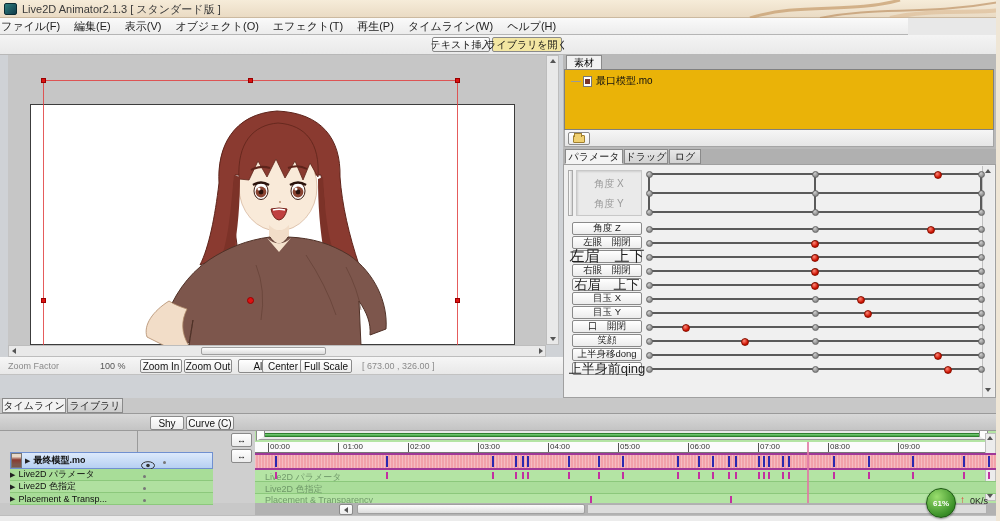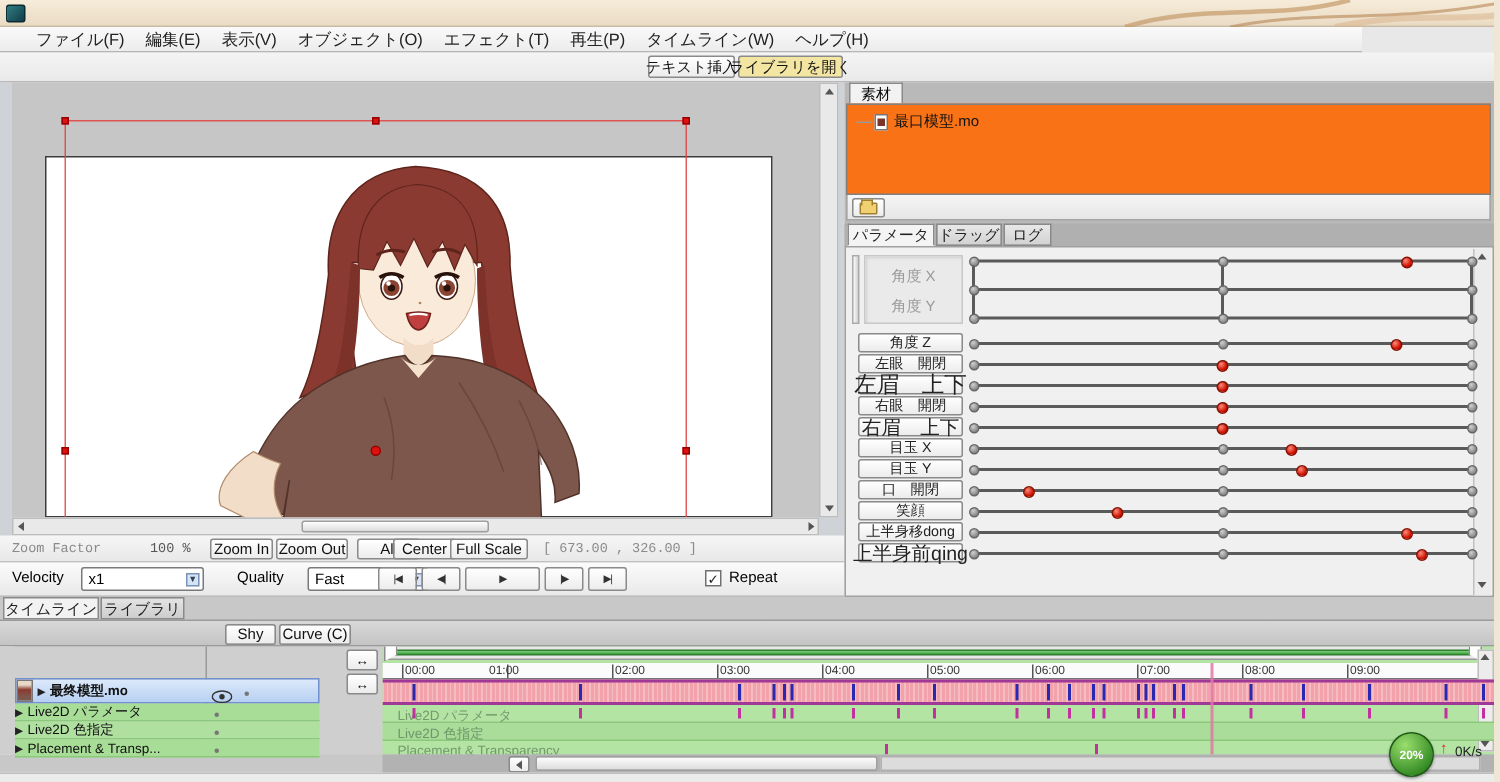--- a/index.html
+++ b/index.html
@@ -4,50 +4,50 @@
 <style>
   html,body{margin:0;padding:0;background:#efe6d6;}
   *{box-sizing:border-box;font-family:"Liberation Sans","DejaVu Sans",sans-serif;}
   #app{position:relative;width:1000px;height:521px;overflow:hidden;background:#e8e8e8;}
   .abs{position:absolute;}
   
   #titlebar{left:0;top:0;width:1000px;height:18px;background:linear-gradient(180deg,#f6ecd9,#eadbc4);border-bottom:1px solid #cbb9a0;}
   #titlebar .title{position:absolute;left:22px;top:2px;font-size:11px;color:#3a3a3a;}
   #app-icon{position:absolute;left:4px;top:3px;width:13px;height:12px;background:linear-gradient(135deg,#2e7d7d,#123c4a);border:1px solid #0c2b33;border-radius:2px;}
   #wallpaper-art{position:absolute;right:0;top:0;width:260px;height:18px;}
-  #menubar{left:0;top:18px;width:908px;height:17px;background:linear-gradient(180deg,#fafafa,#ececec);border-bottom:1px solid #b5b5b5;display:flex;align-items:center;padding-left:24px;}
+  #menubar{left:0;top:18px;width:908px;height:17px;background:linear-gradient(180deg,#fafafa,#ececec);border-bottom:1px solid #b5b5b5;display:flex;align-items:center;padding-left:1px;}
   .menu-item{font-size:11px;color:#222;margin-right:14px;white-space:nowrap;}
   #toolbar{left:0;top:35px;width:996px;height:20px;background:linear-gradient(180deg,#f4f4f4,#e9e9e9);border-bottom:1px solid #b8b8b8;}
   .btn{background:linear-gradient(180deg,#ffffff,#ececec);border:1px solid #8a8a8a;border-radius:2px;font-size:10px;color:#111;display:flex;align-items:center;justify-content:center;white-space:nowrap;}
   #btn-text-insert{position:absolute;left:432px;top:2px;width:58px;height:15px;}
   #btn-open-library{position:absolute;left:492px;top:2px;width:70px;height:15px;}
   
   #left-frame{left:0;top:55px;width:563px;height:343px;background:#cfd2d6;}
   #canvas{position:absolute;left:8px;top:0;width:538px;height:290px;background:#c6c6c6;overflow:hidden;}
   #stage{position:absolute;left:22px;top:49px;width:485px;height:241px;background:#ffffff;border:1px solid #3c3c3c;}
   .sel-line{position:absolute;background:#e04040;opacity:.85;}
   .sel-handle{position:absolute;width:5px;height:5px;background:#dd1111;border:1px solid #900;}
   #canvas-vscroll{position:absolute;left:546px;top:0;width:13px;height:290px;background:#e9e9e9;border:1px solid #bdbdbd;}
   #canvas-hscroll{position:absolute;left:8px;top:290px;width:538px;height:12px;background:#e9e9e9;border:1px solid #bdbdbd;}
   .scroll-thumb{position:absolute;background:linear-gradient(180deg,#fdfdfd,#dcdcdc);border:1px solid #9f9f9f;border-radius:2px;}
   .arr{position:absolute;width:0;height:0;}
   
   #zoom-row{position:absolute;left:0;top:302px;width:563px;height:18px;background:linear-gradient(180deg,#f6f6f6,#e8e8e8);border-bottom:1px solid #c2c2c2;font-size:10px;}
-  #zoom-row .gray{color:#8a8a8a;font-family:Liberation Mono, monospace;font-size:9px;}
+  #zoom-row .gray{color:#8a8a8a;font-family:Liberation Sans, sans-serif;font-size:9px;}
   #zoom-row .btn{position:absolute;top:2px;height:14px;padding:0 20px;}
   
   #vel-row{position:absolute;left:0;top:320px;width:563px;height:23px;background:linear-gradient(180deg,#fbfbfb,#e9e9e9);border-bottom:1px solid #bdbdbd;font-size:10px;}
   .select{position:absolute;height:16px;background:#fff;border:1px solid #7a7a7a;border-radius:2px;font-size:10px;display:flex;align-items:center;padding:0 4px;}
   .select .dd{position:absolute;right:2px;top:3px;width:9px;height:9px;background:#d6e4f6;border:1px solid #7a94b8;font-size:6px;line-height:8px;text-align:center;color:#345;}
   .pb{position:absolute;top:3px;height:16px;font-size:7px;letter-spacing:-1px;color:#333;}
   #chk-repeat{position:absolute;left:470px;top:5px;width:11px;height:11px;background:#fff;border:1px solid #707070;font-size:9px;line-height:10px;text-align:center;color:#222;}
   
   #right-pane{left:563px;top:55px;width:433px;height:343px;background:#b9b9b9;}
   #sozai-tab{position:absolute;left:3px;top:0;width:36px;height:14px;background:#f2f2f2;border:1px solid #8a8a8a;border-bottom:none;font-size:10px;display:flex;align-items:center;justify-content:center;}
-  #mat-tree{position:absolute;left:1px;top:14px;width:430px;height:61px;background:#f97316;border:1px solid #808080;}
+  #mat-tree{position:absolute;left:1px;top:14px;width:430px;height:61px;background:#eab308;border:1px solid #808080;}
   .tree-item{position:absolute;left:6px;top:4px;display:flex;align-items:center;font-size:10px;color:#111;}
   .tree-stub{width:10px;height:1px;background:#9a9a9a;margin-right:2px;}
   .page-icon{width:9px;height:11px;background:#fff;border:1px solid #777;margin-right:4px;position:relative;}
   .page-icon:after{content:"";position:absolute;left:1px;top:2px;width:5px;height:5px;background:#7a3428;}
   #mat-toolbar{position:absolute;left:1px;top:75px;width:430px;height:17px;background:linear-gradient(180deg,#f6f6f6,#e6e6e6);border:1px solid #a5a5a5;border-top:none;}
   .folder-btn{position:absolute;left:3px;top:2px;width:22px;height:13px;}
   .folder-glyph{width:12px;height:8px;background:#f0d070;border:1px solid #a08030;border-radius:1px;position:relative;}
   .folder-glyph:before{content:"";position:absolute;left:0;top:-3px;width:6px;height:3px;background:#f0d070;border:1px solid #a08030;border-bottom:none;}
   .ptab{position:absolute;top:0;height:15px;background:linear-gradient(180deg,#e8e8e8,#d2d2d2);border:1px solid #8a8a8a;font-size:10px;display:flex;align-items:center;justify-content:center;color:#222;}
   .ptab.active{background:#f4f4f4;border-bottom:1px solid #f4f4f4;}
@@ -109,20 +109,21 @@
 
 <div id="app">
 
   <div class="abs" id="titlebar">
     <svg id="wallpaper-art" viewBox="0 0 260 18">
       <path d="M10 18 C60 2 110 14 160 0" stroke="#c49a6a" stroke-width="3" fill="none" opacity=".7"></path>
       <path d="M80 18 C140 6 180 16 260 2" stroke="#b58655" stroke-width="2" fill="none" opacity=".6"></path>
       <path d="M150 18 C200 8 230 14 260 10" stroke="#d7b288" stroke-width="4" fill="none" opacity=".5"></path>
     </svg>
     <div id="app-icon"></div>
+    <span class="title">Live2D Animator2.1.3 [ スタンダード版 ]</span>
   </div>
 
   <div class="abs" id="menubar">
       <span class="menu-item">ファイル(F)</span>
       <span class="menu-item">編集(E)</span>
       <span class="menu-item">表示(V)</span>
       <span class="menu-item">オブジェクト(O)</span>
       <span class="menu-item">エフェクト(T)</span>
       <span class="menu-item">再生(P)</span>
       <span class="menu-item">タイムライン(W)</span>
@@ -207,39 +208,20 @@
       <span class="abs gray" style="left:8px;top:4px;">Zoom Factor</span>
       <span class="abs gray" style="left:100px;top:4px;color:#555;">100 %</span>
       <div class="btn" style="left:140px;width:42px;">Zoom In</div>
       <div class="btn" style="left:184px;width:48px;">Zoom Out</div>
       <div class="btn" style="left:238px;width:22px;">All</div>
       <div class="btn" style="left:262px;width:36px;">Center</div>
       <div class="btn" style="left:300px;width:52px;">Full Scale</div>
       <span class="abs gray" style="left:362px;top:4px;">[  673.00 ,  326.00 ]</span>
     </div>
 
-    <div id="vel-row">
-      <span class="abs" style="left:8px;top:5px;">Velocity</span>
-      <div class="select" style="left:54px;top:3px;width:82px;">
-        <span>x1</span>
-          <span class="dd">▼</span>
-      </div>
-      <span class="abs" style="left:158px;top:5px;">Quality</span>
-      <div class="select" style="left:205px;top:3px;width:80px;">
-        <span>Fast</span>
-          <span class="dd">▼</span>
-      </div>
-      <div class="btn pb" style="left:252px;width:26px;">|◀</div>
-      <div class="btn pb" style="left:281px;width:26px;">◀|</div>
-      <div class="btn pb" style="left:310px;width:50px;">▶</div>
-      <div class="btn pb" style="left:363px;width:26px;">|▶</div>
-      <div class="btn pb" style="left:392px;width:26px;">▶|</div>
-      <div id="chk-repeat">✓</div>
-      <span class="abs" style="left:486px;top:5px;">Repeat</span>
-    </div>
   </div>
 
   <div class="abs" id="right-pane">
     <div id="sozai-tab">素材</div>
     <div id="mat-tree">
       <div class="tree-item">
         <span class="tree-stub"></span>
         <span class="page-icon"></span>
         <span>最口模型.mo</span>
       </div>
@@ -396,21 +378,21 @@
 
       <div id="range-bar">
         <div id="range-fill"></div>
         <div class="flag" style="left:-2px;top:-2px;clip-path:polygon(0 0,100% 0,100% 60%,0 100%);"></div>
         <div class="flag" style="right:-2px;top:-2px;clip-path:polygon(0 0,100% 0,100% 100%,0 60%);"></div>
       </div>
       <div id="tl-ruler">
           <div class="rtick" style="left: 13px;"></div>
           <span class="rlabel" style="left: 15px;">00:00</span>
           <div class="rtick" style="left: 83px;"></div>
-          <span class="rlabel" style="left: 71px; text-align: center;">01:00</span>
+          <span class="rlabel" style="left: 88px; text-align: center;">01:00</span>
           <div class="rtick" style="left: 153px;"></div>
           <span class="rlabel" style="left: 155px;">02:00</span>
           <div class="rtick" style="left: 223px;"></div>
           <span class="rlabel" style="left: 225px;">03:00</span>
           <div class="rtick" style="left: 293px;"></div>
           <span class="rlabel" style="left: 295px;">04:00</span>
           <div class="rtick" style="left: 363px;"></div>
           <span class="rlabel" style="left: 365px;">05:00</span>
           <div class="rtick" style="left: 433px;"></div>
           <span class="rlabel" style="left: 435px;">06:00</span>
@@ -494,17 +476,17 @@
         </div>
       <div class="scroll-thumb" style="left:102px;top:1px;width:228px;height:10px;"></div>
       <div style="position:absolute;left:332px;top:1px;width:400px;height:10px;background:#dcdcdc;border:1px solid #b0b0b0;"></div>
     </div>
   </div>
 
   <div class="abs" id="statusbar"></div>
   <div class="abs" id="right-sliver"></div>
 
   <div class="abs" id="net-widget">
-    <div id="net-circle">20%</div>
+    <div id="net-circle">61%</div>
     <span id="net-arrow">↑</span>
     <span id="net-speed">0K/s</span>
   </div>
 </div>
 
 </body></html>

